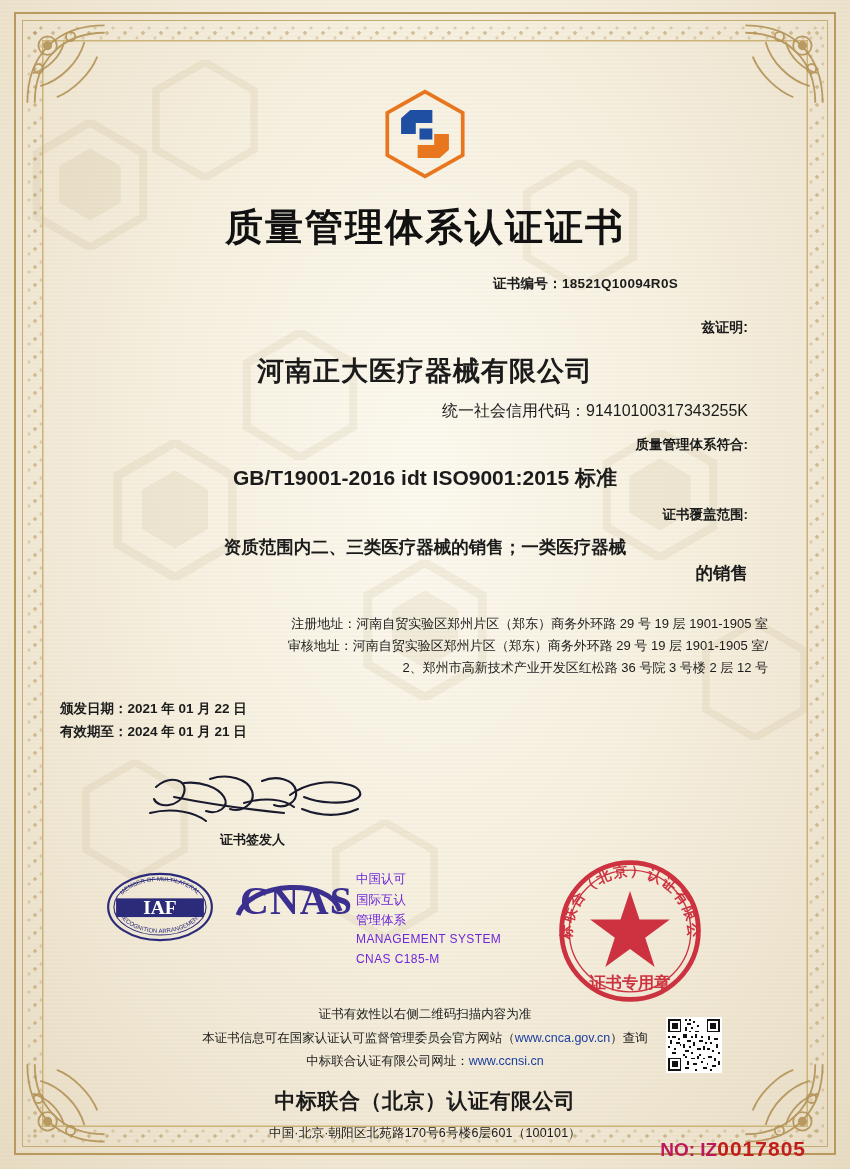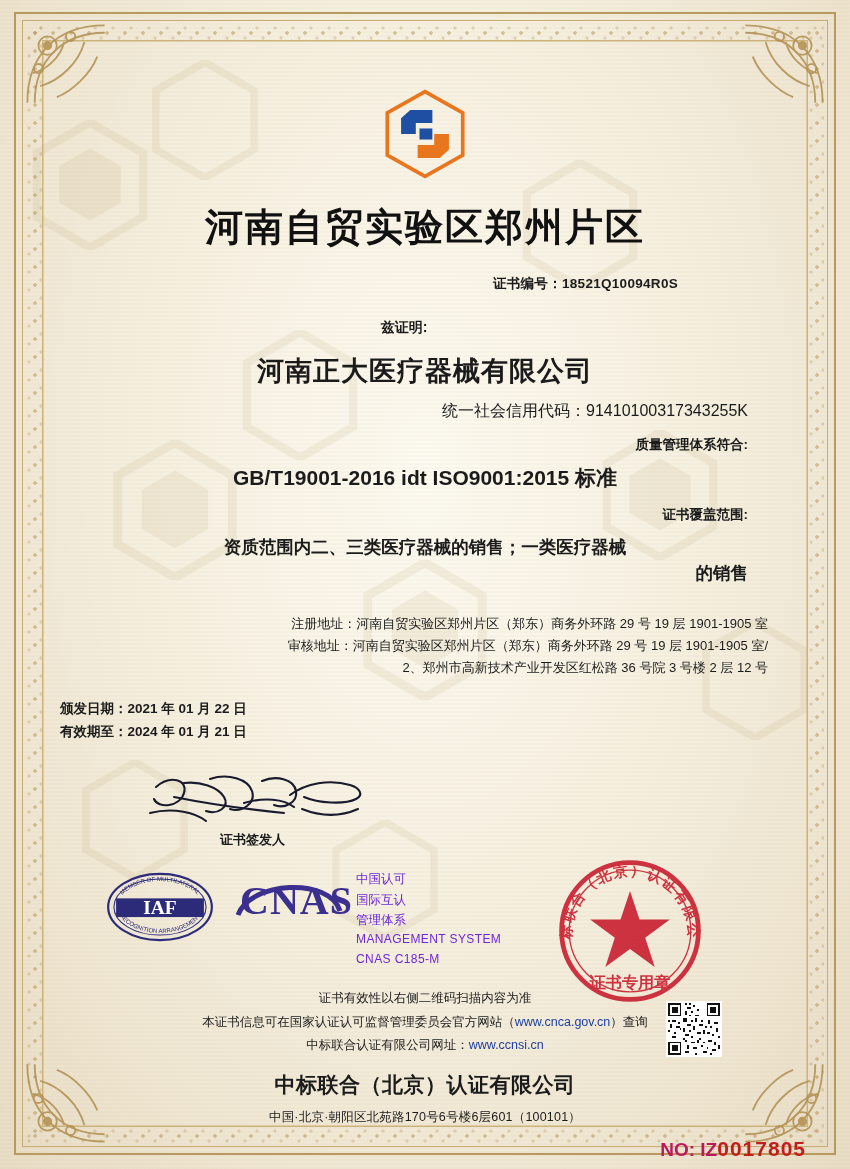--- a/index.html
+++ b/index.html
@@ -90,21 +90,21 @@
   .cert-no{
     text-align:right;
     font-size:13.5px;
     font-weight:bold;
     margin-top:22px;
     padding-right:112px;
     letter-spacing:.3px;
   }
 
   .hereby{
-    text-align:center;
+    text-align:right;
     font-size:14px;
     font-weight:bold;
     margin-top:26px;
     padding-right:42px;
   }
 
   .company{
     text-align:center;
     font-size:27px;
     font-weight:bold;
@@ -189,21 +189,21 @@
     font-size:12.5px;line-height:1.62;color:#6d28d9;
   }
   .cnas-sub .en{font-size:12px;letter-spacing:.4px;}
 
   .seal{
     position:absolute;right:84px;top:-6px;width:152px;height:152px;
   }
 
   
   .footer{
-    margin-top:6px;text-align:center;font-size:12.5px;line-height:1.85;
+    margin-top:22px;text-align:center;font-size:12.5px;line-height:1.85;
     position:relative;
   }
   .footer .lnk{color:#1b3fa0;}
   .qr{
     position:absolute;right:68px;top:14px;width:56px;height:56px;
   }
 
   .org{
     text-align:center;font-size:21px;font-weight:bold;margin-top:14px;letter-spacing:.5px;
   }
@@ -353,21 +353,21 @@
 
   <div class="logo">
     <svg viewBox="0 0 100 100">
       <polygon points="50,4 91,27 91,73 50,96 9,73 9,27" fill="none" stroke="#e8761f" stroke-width="4"></polygon>
       <path d="M58 24 L34 24 L24 33 L24 50 L40 50 L40 38 L58 38 Z" fill="#1f4fa3"></path>
       <path d="M42 76 L66 76 L76 67 L76 50 L60 50 L60 62 L42 62 Z" fill="#e8761f"></path>
       <rect x="44" y="44" width="14" height="12" fill="#1f4fa3"></rect>
     </svg>
   </div>
 
-  <div class="title">河南自贸实验区郑州片区</div>
+  <div class="title">质量管理体系认证证书</div>
 
   <div class="cert-no">
     <span>证书编号：</span><span>18521Q10094R0S</span>
   </div>
 
   <div class="hereby">兹证明:</div>
 
   <div class="company">河南正大医疗器械有限公司</div>
 
   <div class="uscc">

